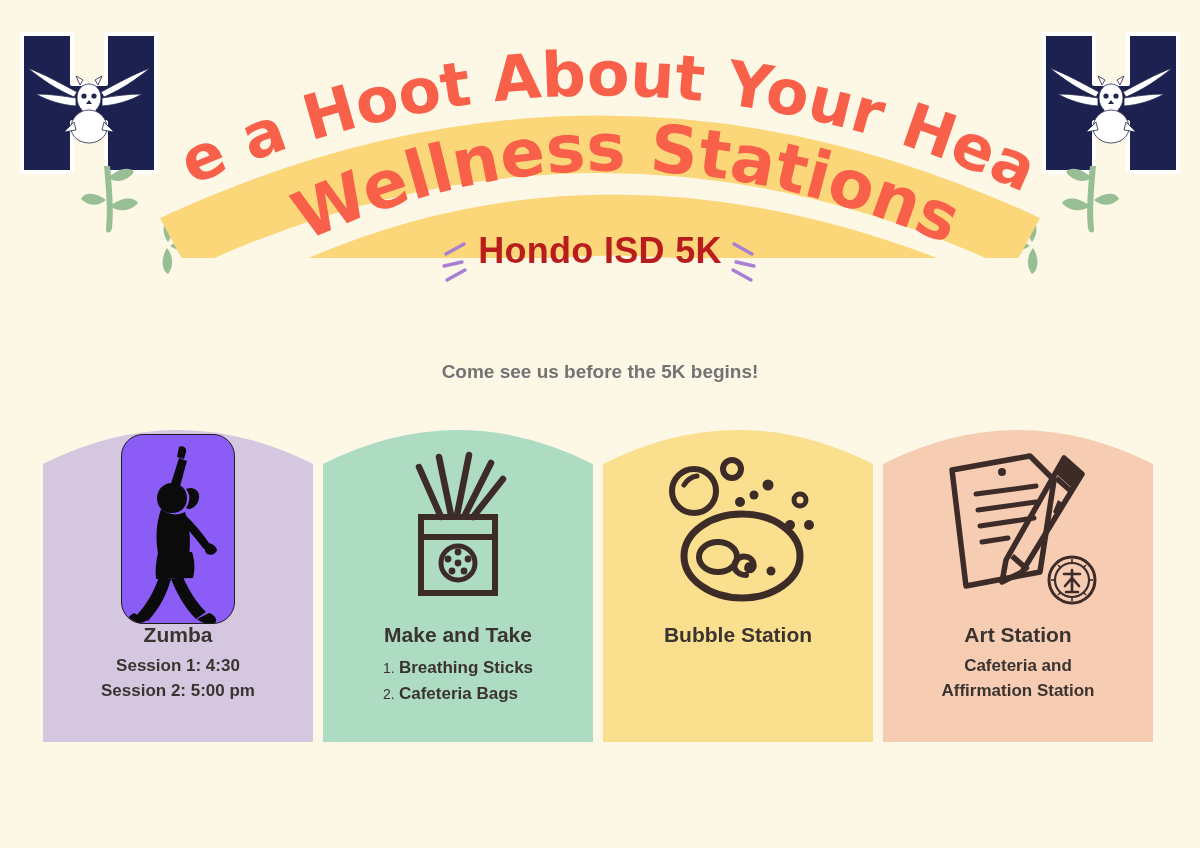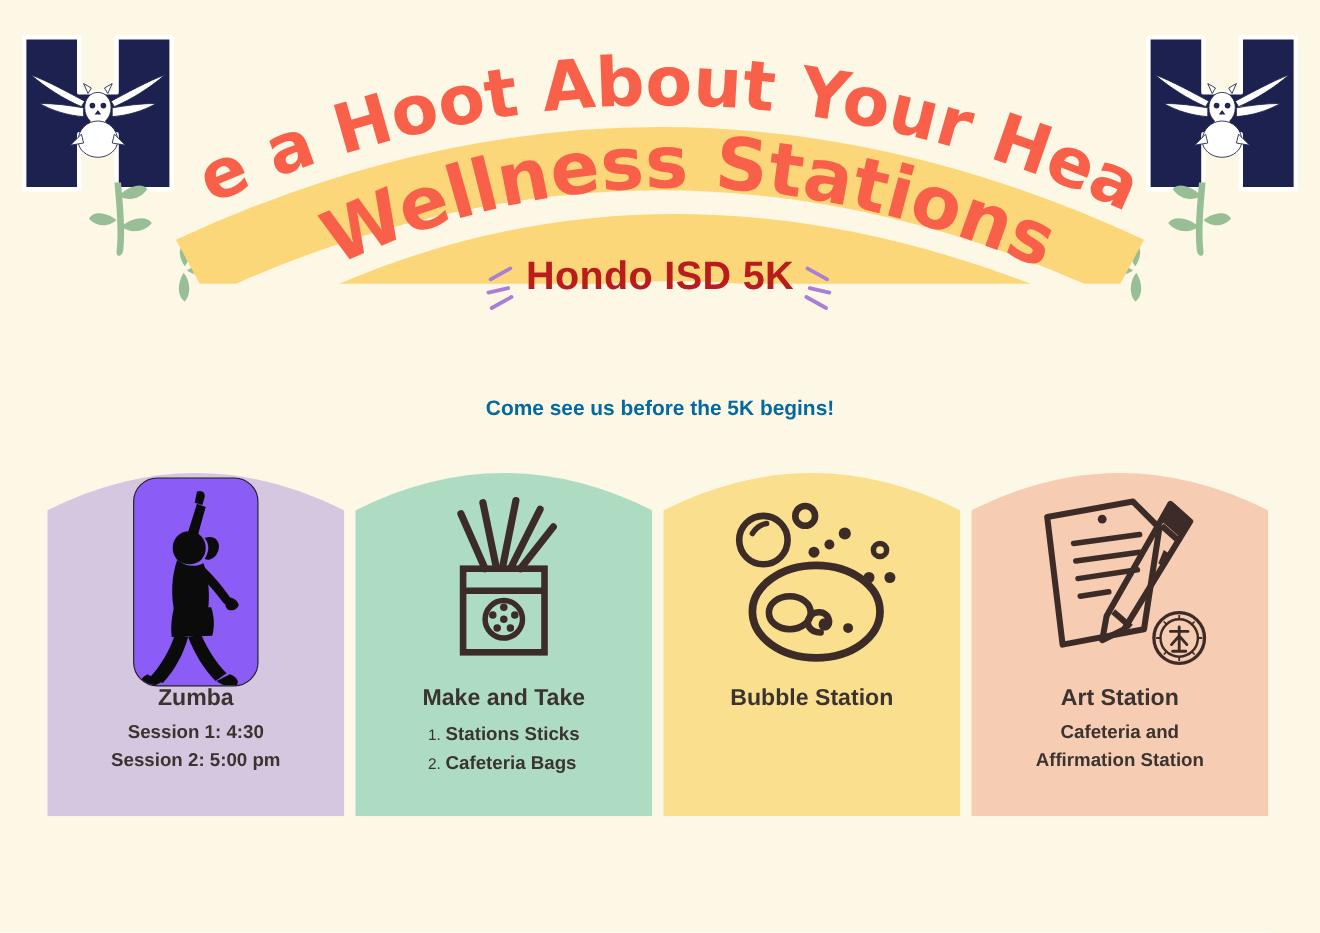--- a/index.html
+++ b/index.html
@@ -62,21 +62,21 @@
     top: 298px;
     font-size: 37px;
     font-weight: bold;
     color: #3f8f5f;
     letter-spacing: 0.2px;
   }
   #come-line {
     top: 361px;
     font-size: 19px;
     font-weight: bold;
-    color: #0369a1;
+    color: #737373;
   }
   .confetti { position: absolute; }
 
   
   #cards {
     position: absolute;
     left: 0;
     top: 410px;
     width: 1200px;
     height: 340px;
@@ -351,21 +351,21 @@
               <circle cx="63" cy="103" r="3.4"></circle>
               <circle cx="73" cy="110" r="3.4"></circle>
               <circle cx="69" cy="122" r="3.4"></circle>
               <circle cx="57" cy="122" r="3.4"></circle>
               <circle cx="53" cy="110" r="3.4"></circle>
             </g>
           </svg>
         </div>
         <div class="card-title">Make and Take</div>
         <ol class="numlist">
-          <li><span class="num">1.</span><span>Stations Sticks</span></li>
+          <li><span class="num">1.</span><span>Breathing Sticks</span></li>
           <li><span class="num">2.</span><span>Cafeteria Bags</span></li>
         </ol>
       </div>
     </div>
 
     <div class="card" style="left:603px;">
       <svg class="card-bg" width="270" height="332" viewBox="0 0 270 332">
         <path d="M0 54 Q135 -14 270 54 L270 332 L0 332 Z" fill="#fadf8f"></path>
       </svg>
       <div class="card-inner">

